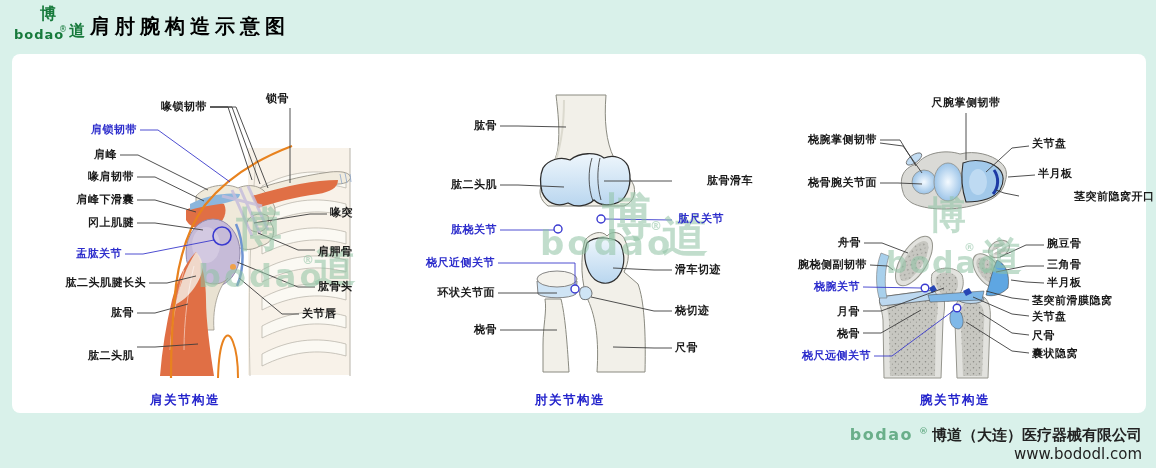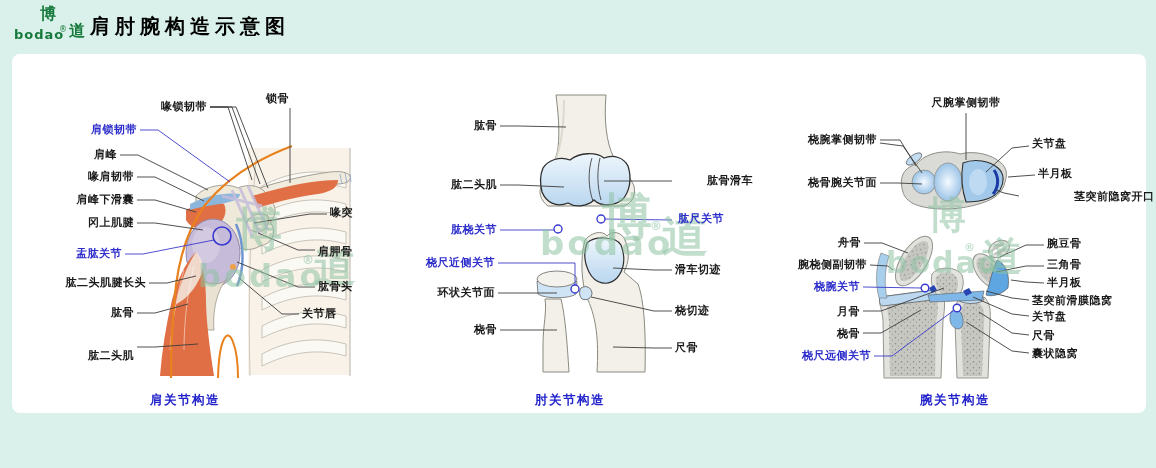--- a/index.html
+++ b/index.html
@@ -299,15 +299,19 @@
   <div class="lbl" style="left:1032px;top:310px;">关节盘</div>
   <div class="lbl" style="left:1032px;top:329px;">尺骨</div>
   <div class="lbl blue" style="right:285px;top:349px;">桡尺远侧关节</div>
   <div class="lbl" style="left:1032px;top:347px;">囊状隐窝</div>
 
   <div class="caption" style="left:185px;">肩关节构造</div>
   <div class="caption" style="left:570px;">肘关节构造</div>
   <div class="caption" style="left:955px;">腕关节构造</div>
 
   <div class="footer">
+    <div class="row1">
+      <span class="flogo">bodao</span><span class="freg">®</span><span>博道（大连）医疗器械有限公司</span>
+    </div>
+    <div class="row2">www.bododl.com</div>
   </div>
 
 </div>
 
 </body></html>

